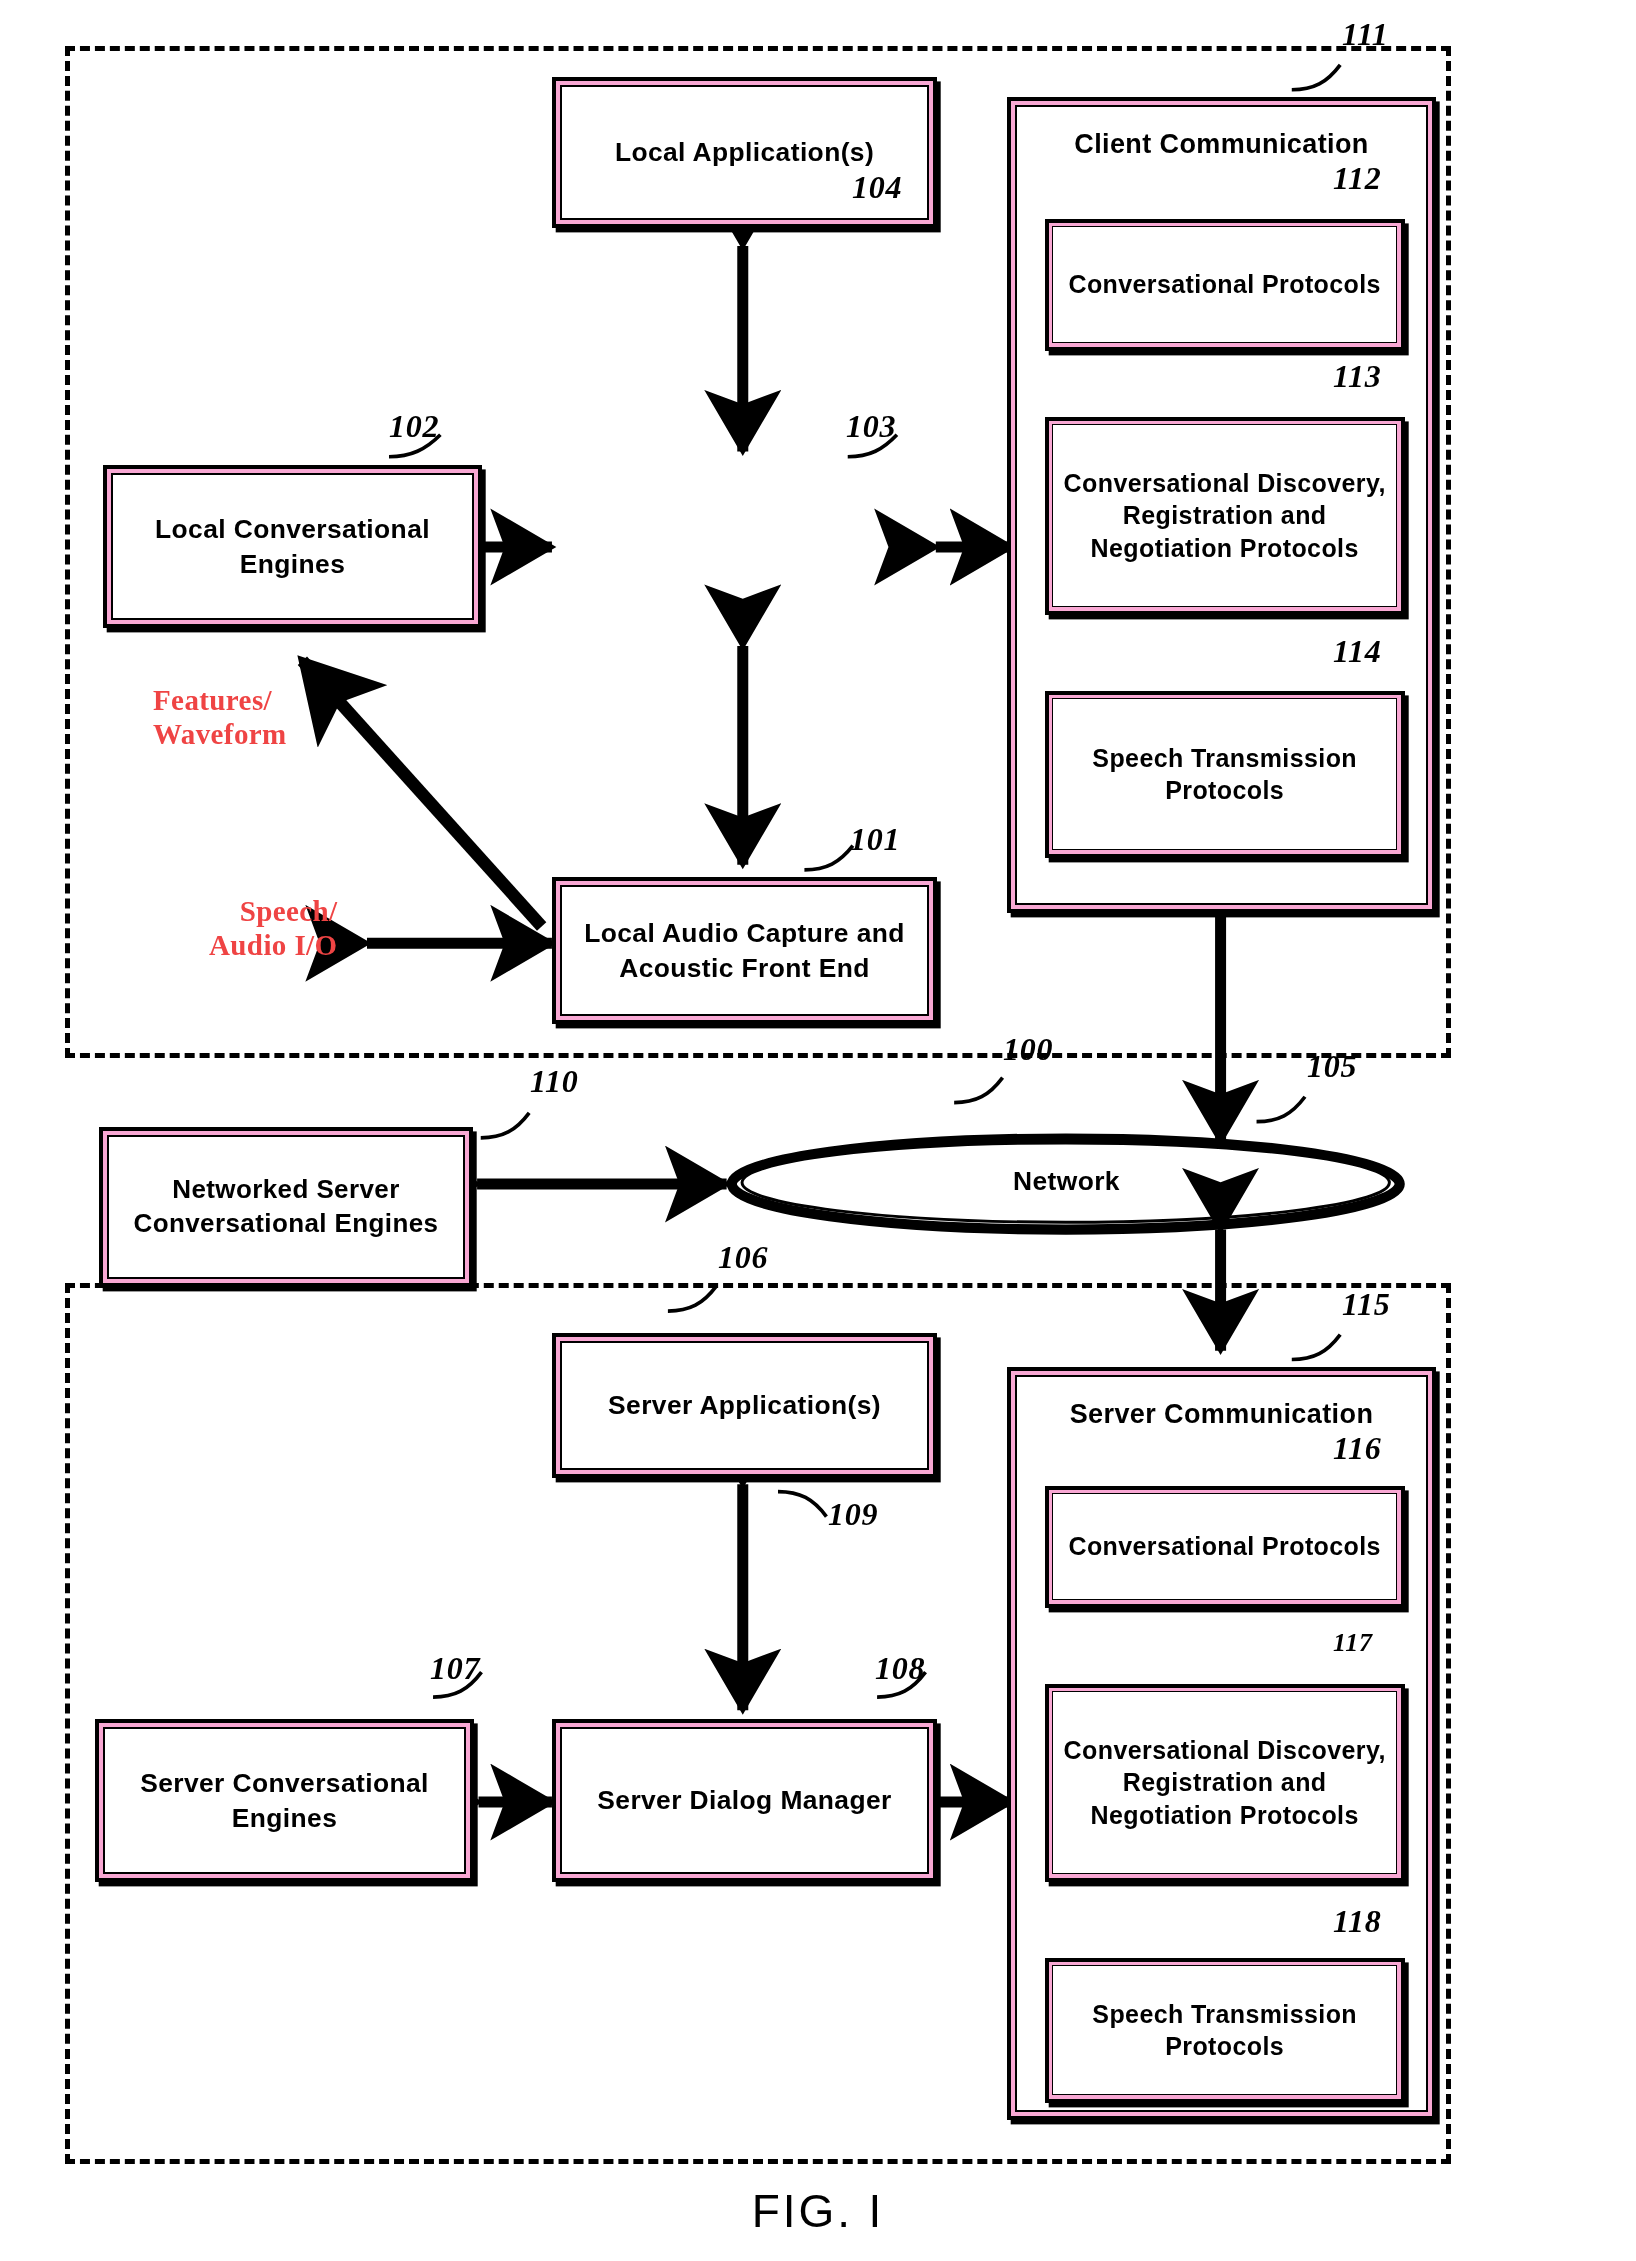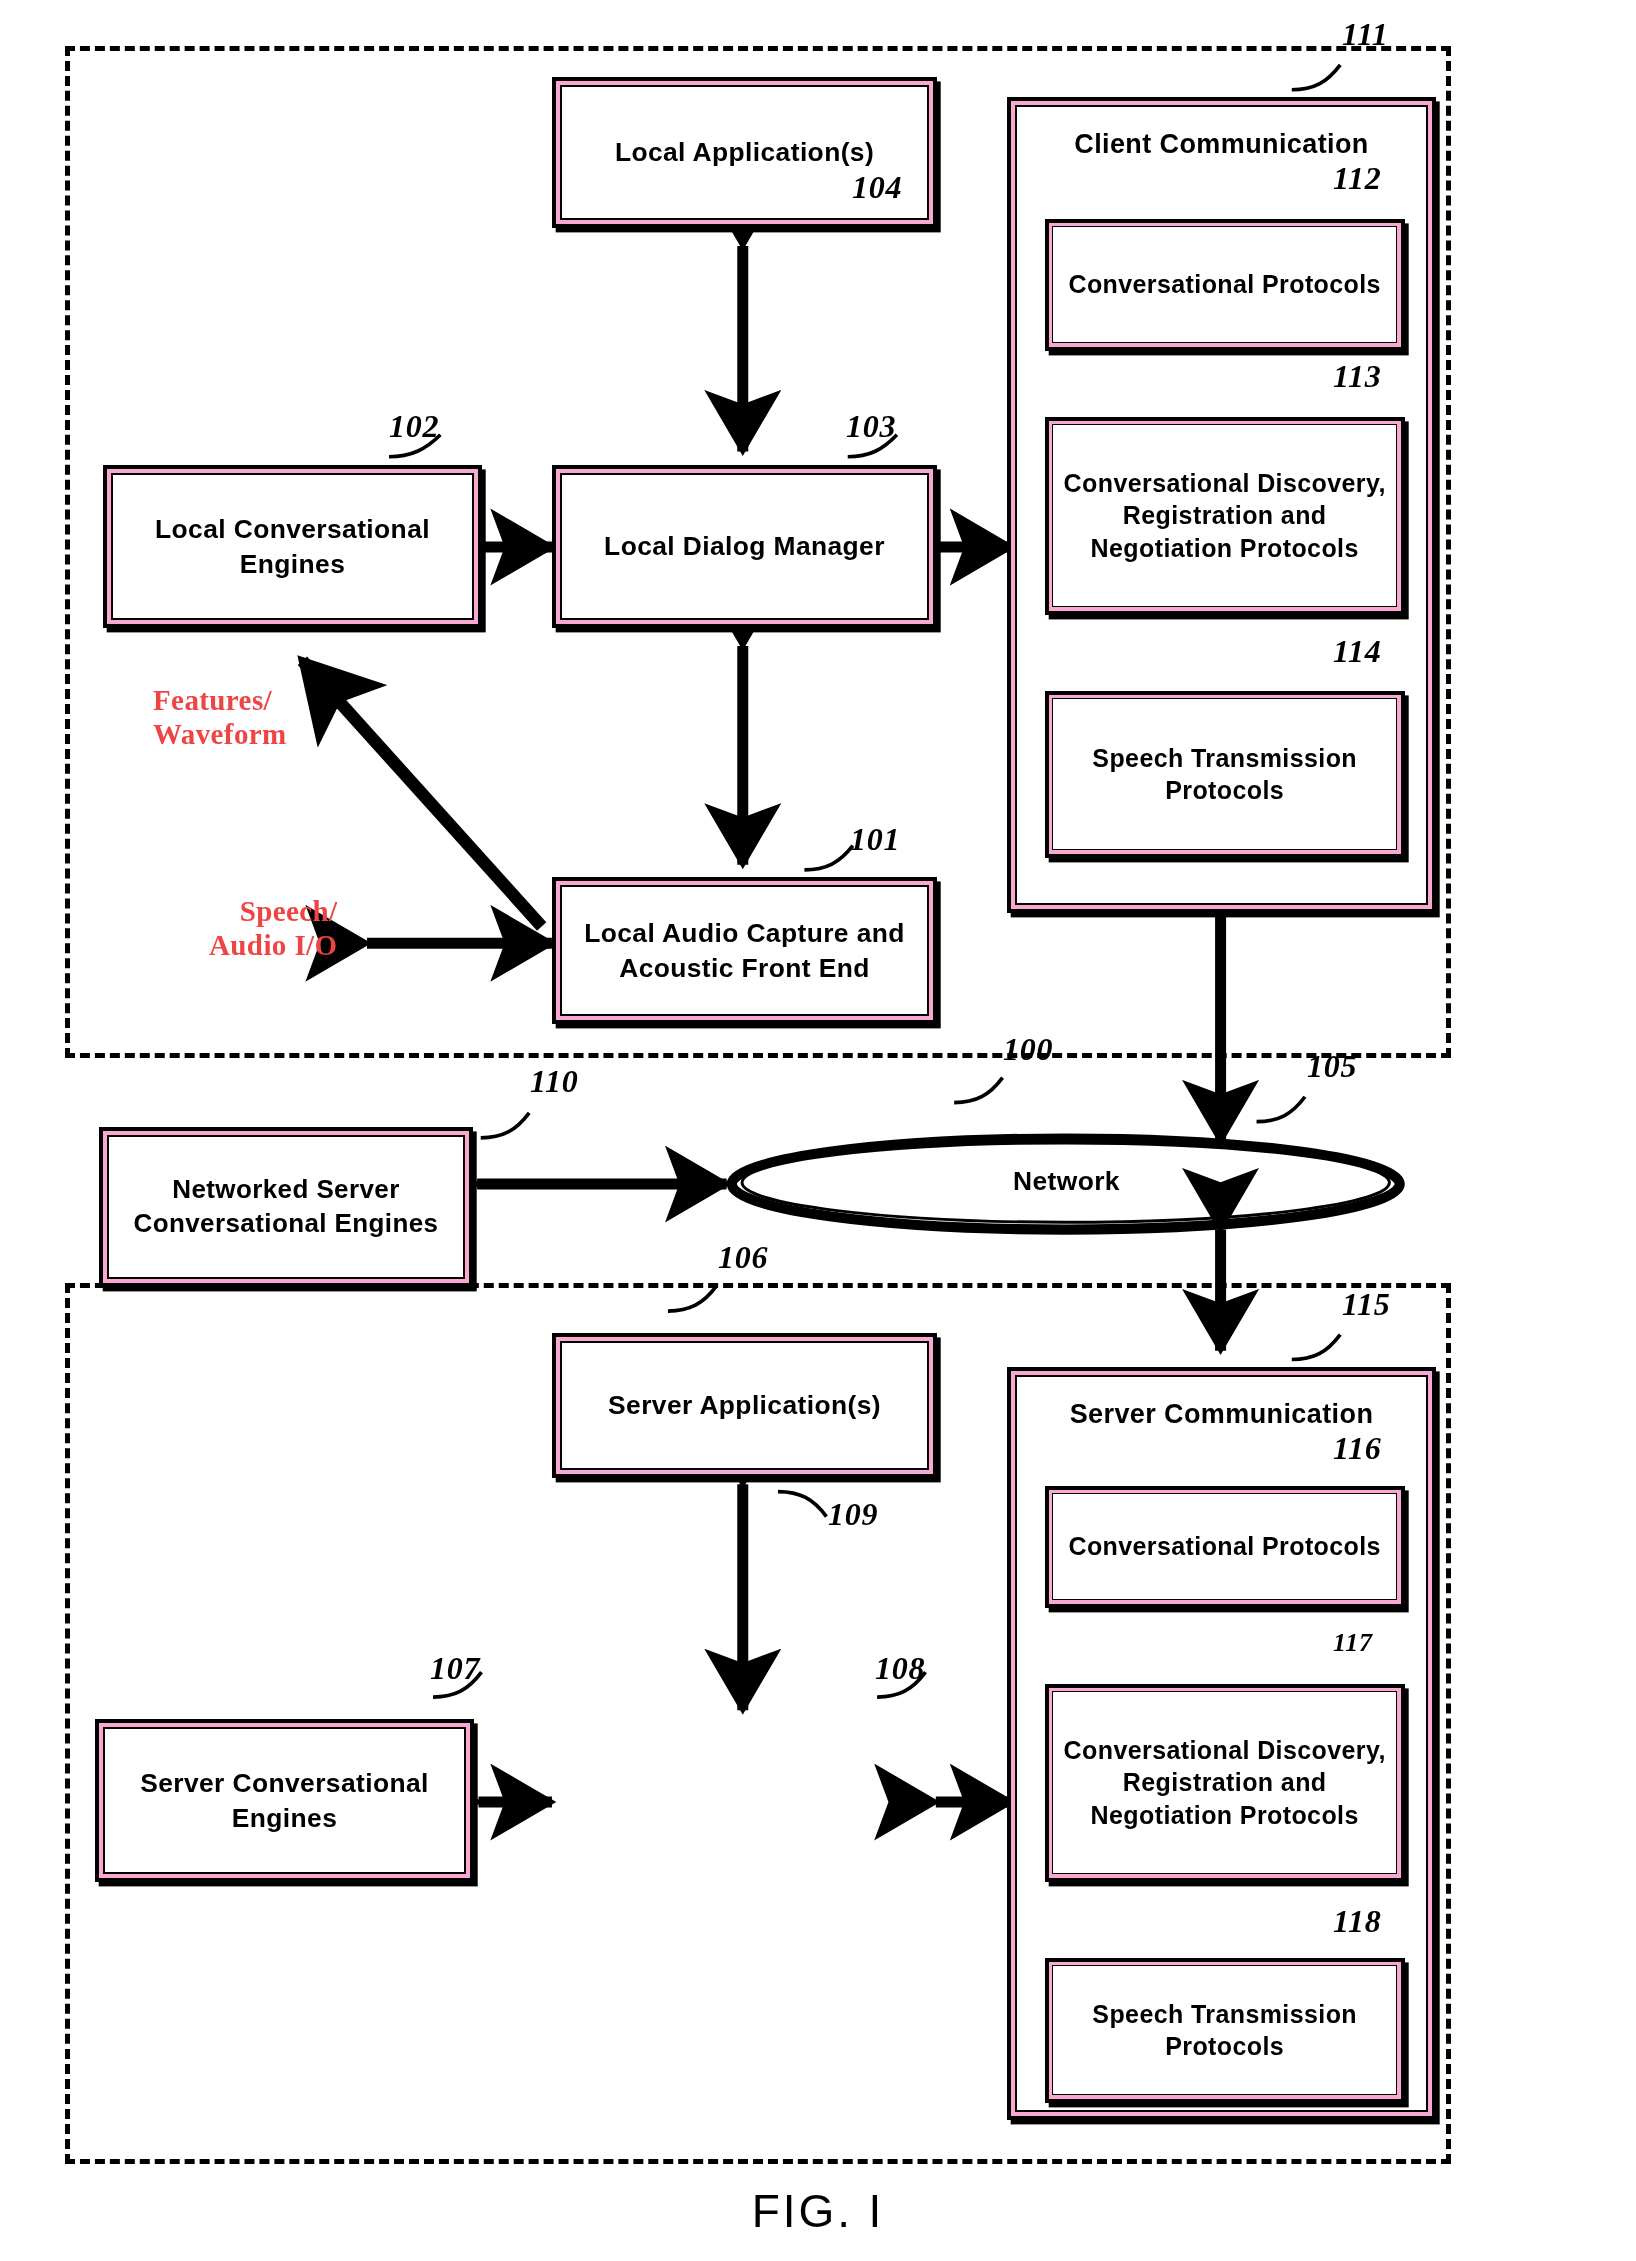--- a/index.html
+++ b/index.html
@@ -216,25 +216,20 @@
     </div>
   </div>
 
   <div class="dbox" style="left:95px; top:465px; width:379px; height:163px;margin-left:8px;">
     <div class="inner">
       <span class="boxlabel" style="font-size:26.4px; white-space:pre-line;">Local Conversational
 Engines</span>
     </div>
   </div>
 
-  <div class="dbox" style="left:552px; top:465px; width:385px; height:163px;">
-    <div class="inner">
-      <span class="boxlabel" style="font-size:26.4px;">Local Dialog Manager</span>
-    </div>
-  </div>
 
   <div class="dbox" style="left:552px; top:877px; width:385px; height:147px;">
     <div class="inner">
       <span class="boxlabel" style="font-size:26.4px; white-space:pre-line;">Local Audio Capture and
 Acoustic Front End</span>
     </div>
   </div>
 
   <div class="dbox panel" style="left:1007px; top:97px; width:429px; height:816px;">
     <div class="inner">
@@ -278,20 +273,25 @@
     </div>
   </div>
 
   <div class="dbox" style="left:95px; top:1719px; width:379px; height:163px;">
     <div class="inner">
       <span class="boxlabel" style="font-size:26.4px; white-space:pre-line;">Server Conversational
 Engines</span>
     </div>
   </div>
 
+  <div class="dbox" style="left:552px; top:1719px; width:385px; height:163px;">
+    <div class="inner">
+      <span class="boxlabel" style="font-size:26.4px;">Server Dialog Manager</span>
+    </div>
+  </div>
 
   <div class="dbox panel" style="left:1007px; top:1367px; width:429px; height:753px;">
     <div class="inner">
       <div class="panel-title" style="top:22px; font-size:27px;">Server Communication</div>
 
       <div class="dbox thin" style="left:28px; top:109px; width:360px; height:122px;">
         <div class="inner">
           <span class="boxlabel" style="font-size:25px;">Conversational Protocols</span>
         </div>
       </div>

